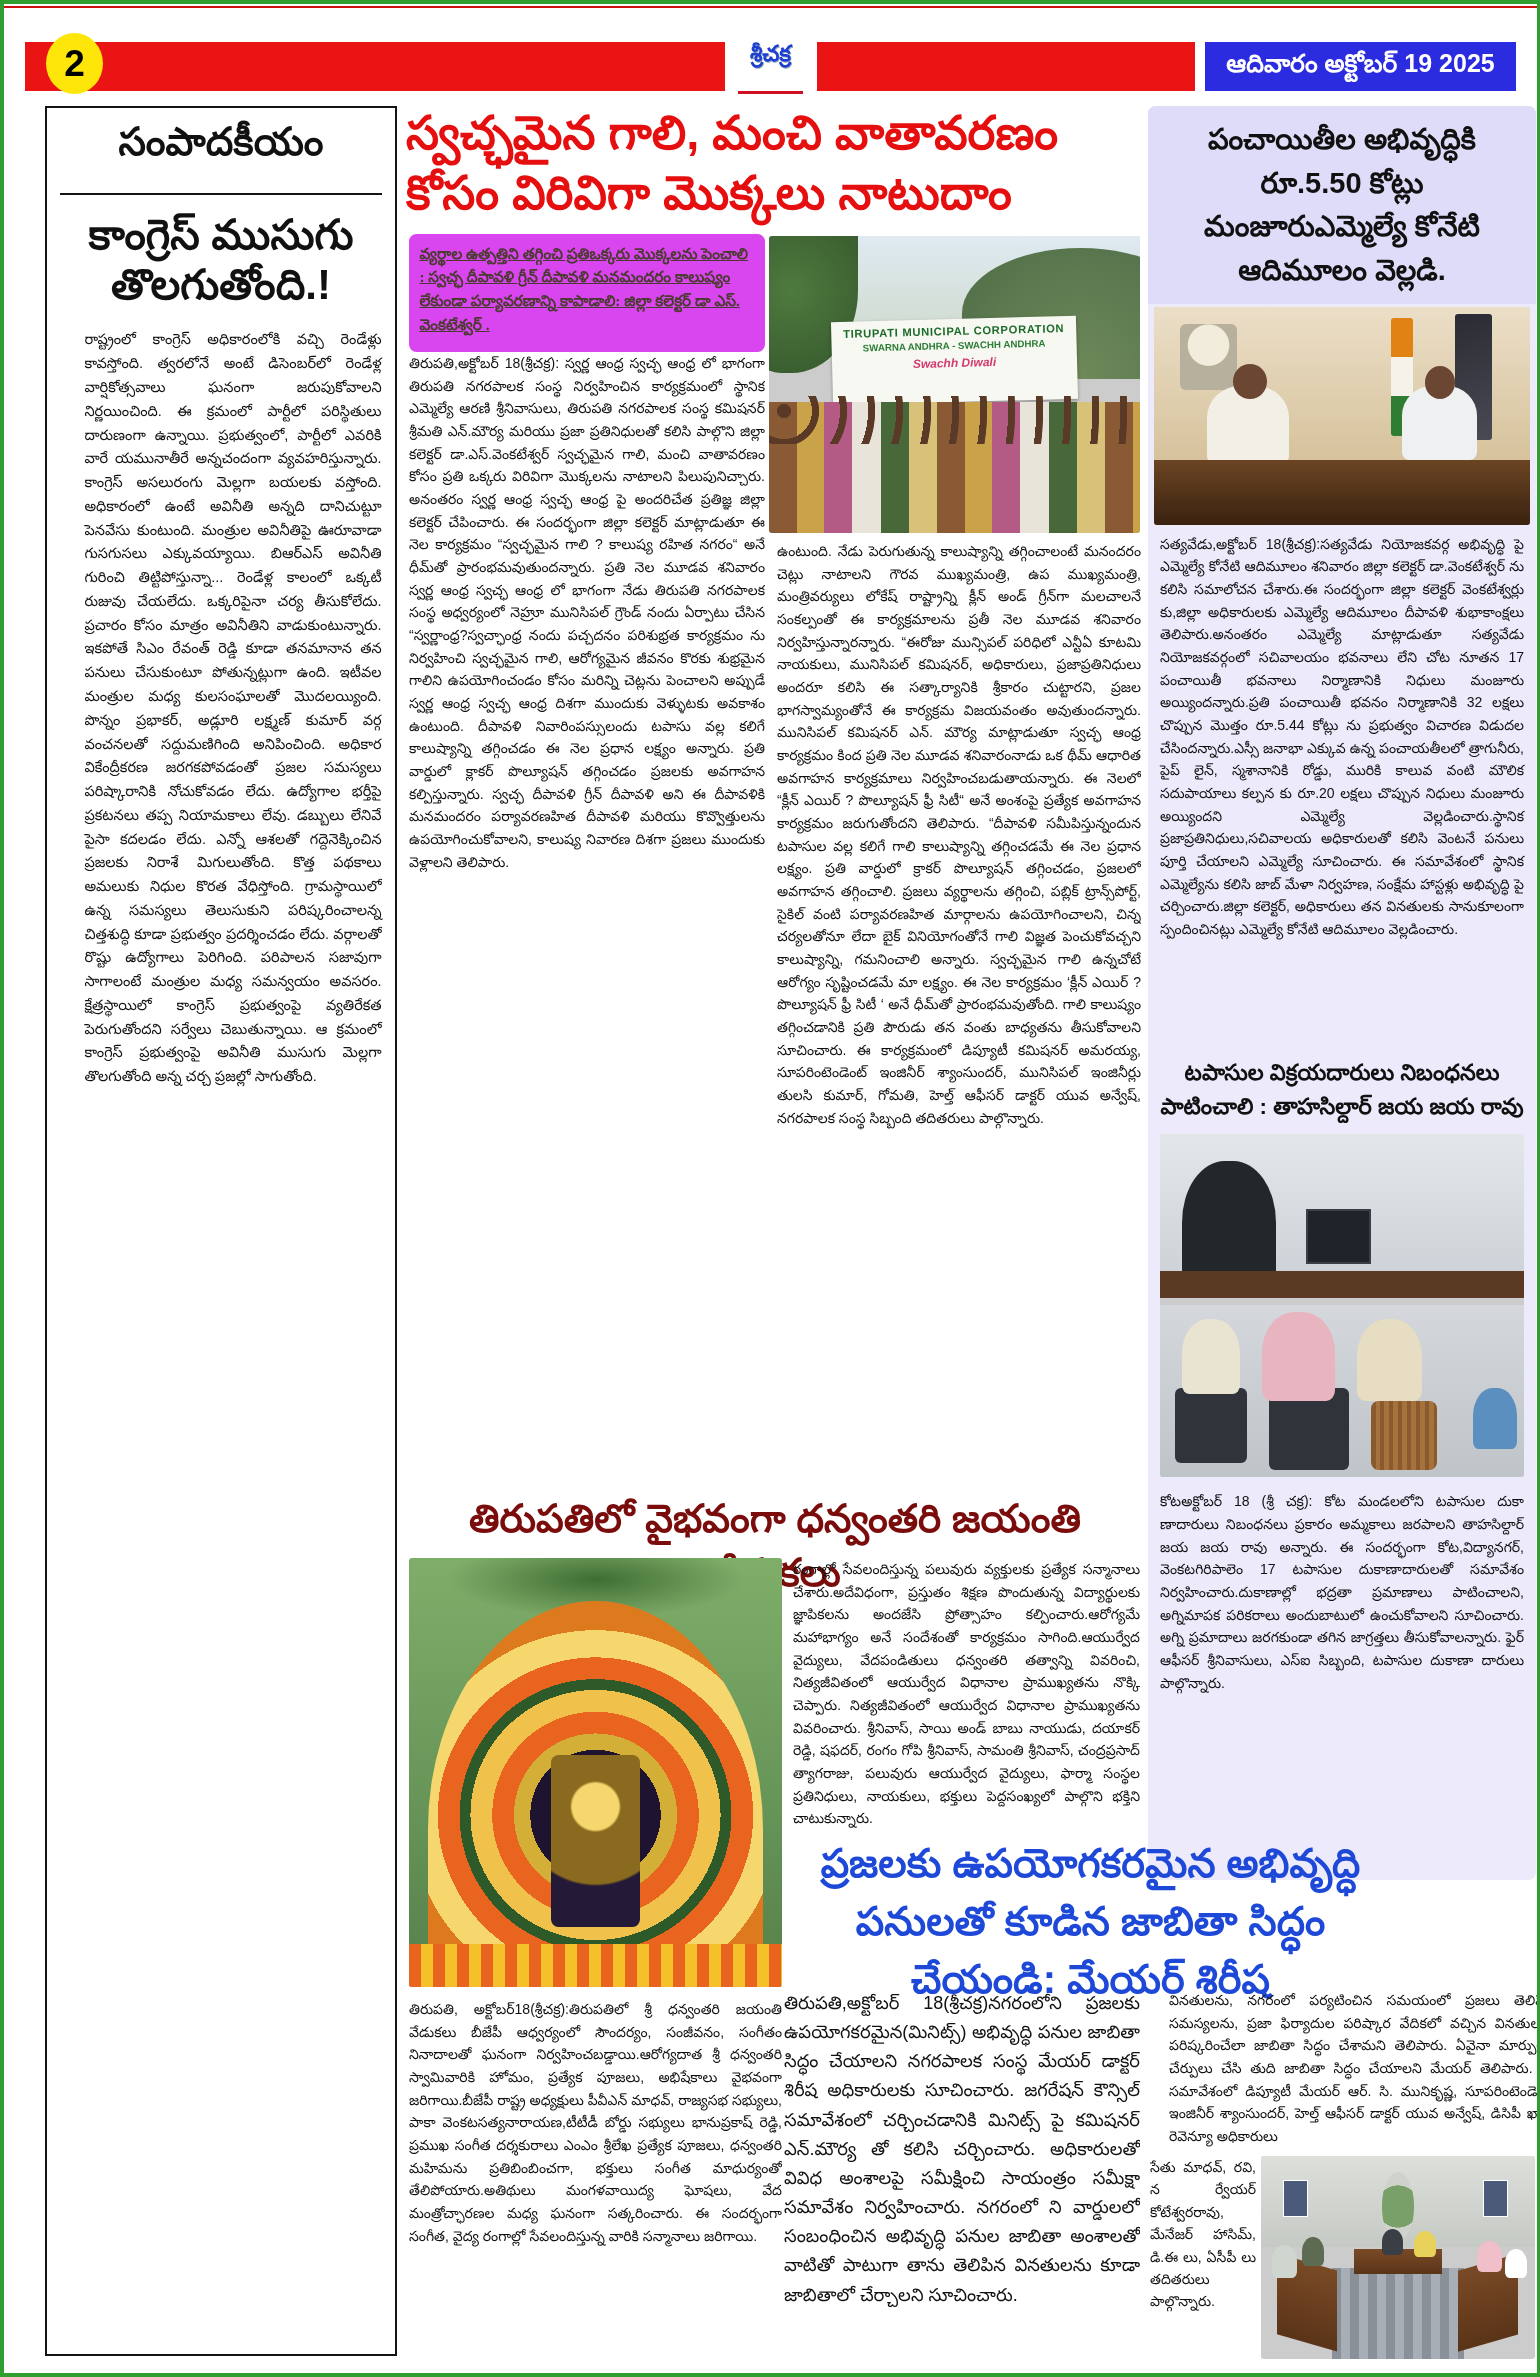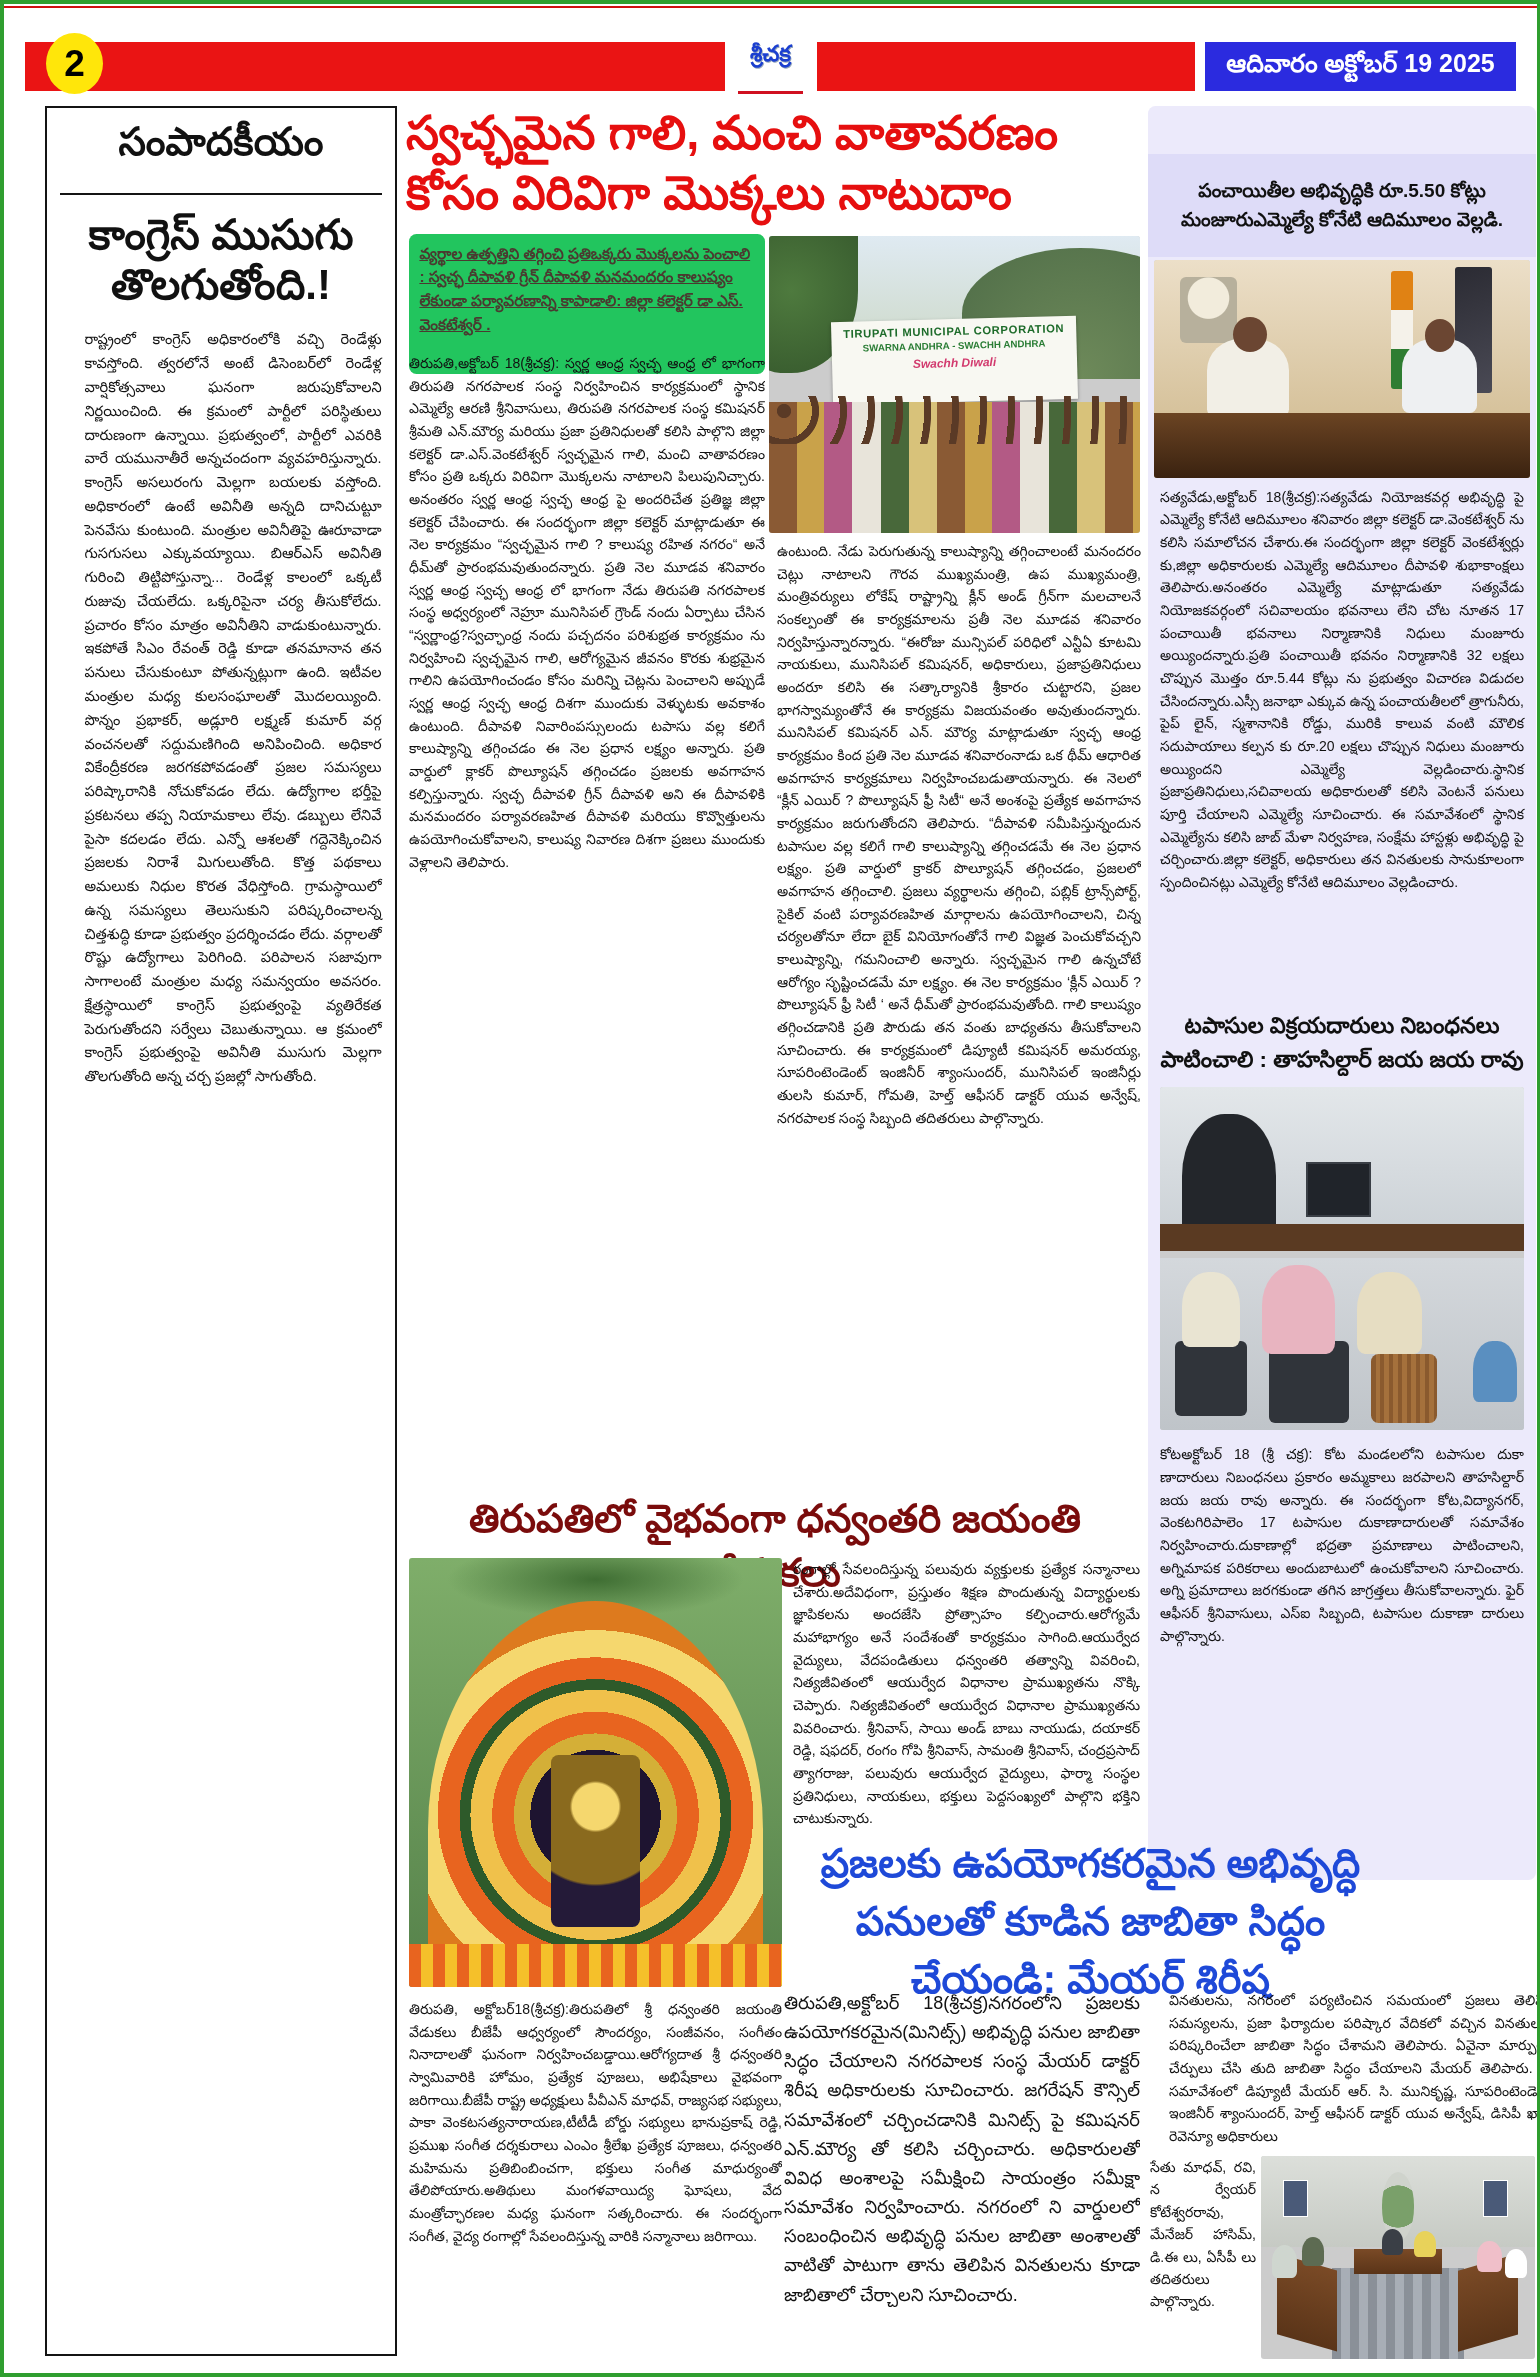--- a/index.html
+++ b/index.html
@@ -23,23 +23,23 @@
   
   .editorial{position:absolute;left:45px;top:106px;width:352px;height:2250px;border:2.2px solid #141414;
              background:#fff;padding:12px 13.4px;box-sizing:border-box;overflow:hidden;}
   .ed-label{font-size:39px;font-weight:bold;text-align:center;padding-bottom:19px;border-bottom:2.2px solid #141414;}
   .ed-head{font-size:42px;font-weight:bold;text-align:center;line-height:1.18;margin:15px 0 19.4px 0;}
   .ed-body{font-size:14.5px;line-height:1.64;text-align:justify;margin-left:24px;}
 
   
   .lead-head{position:absolute;left:406px;top:103px;width:738px;font-size:47px;font-weight:bold;
              color:#e60f0f;line-height:1.28;}
-  .subhead{position:absolute;left:409px;top:234px;width:356px;height:140px;background:#22c55e;
+  .subhead{position:absolute;left:409px;top:234px;width:356px;height:118px;background:#d946ef;
            border-radius:7.5px;padding:7.5px 10.4px;box-sizing:border-box;overflow:hidden;
-           font-size:15.3px;font-weight:bold;color:#4a3a30;line-height:1.55;text-decoration:underline;}
+           font-size:15.3px;font-weight:bold;color:#4a3a30;line-height:1.55;text-decoration:underline;font-family:Liberation Serif, serif;}
   .colA{position:absolute;left:409px;top:352px;width:356px;height:1142px;overflow:hidden;
         font-size:14px;line-height:1.62;text-align:justify;}
   .colB{position:absolute;left:777px;top:540px;width:364px;height:954px;overflow:hidden;
         font-size:14px;line-height:1.62;text-align:justify;}
 
   .maroon-head{position:absolute;left:406px;top:1497px;width:738px;text-align:center;
                font-size:39px;font-weight:bold;color:#7a0c0c;}
 
   .dhan-side{position:absolute;left:793px;top:1558px;width:347px;height:270px;overflow:hidden;
              font-size:14px;line-height:1.62;text-align:justify;}
@@ -52,21 +52,21 @@
   .mayor1{position:absolute;left:784px;top:1989px;width:356px;height:370px;overflow:hidden;
           font-size:18px;line-height:1.62;text-align:justify;}
   .mayor2a{position:absolute;left:1150px;top:1989px;width:386px;height:166px;overflow:hidden;
            font-size:14px;line-height:1.62;text-align:justify;margin-left:19px;}
   .mayor2b{position:absolute;left:1150px;top:2156px;width:106px;height:203px;overflow:hidden;
            font-size:14px;line-height:1.6;text-align:justify;}
 
   
   .rightcol{position:absolute;left:1148px;top:106px;width:388px;height:1774px;background:#eceafb;
             border-radius:7.5px;overflow:hidden;}
-  .r-head1{background:#dedcf8;padding:23px 9px;font-size:19px;font-weight:bold;text-align:center;line-height:1.5;margin-top:48px;}
+  .r-head1{background:#dedcf8;padding:12px 9px;font-size:29px;font-weight:bold;text-align:center;line-height:1.5;}
   .r-body{padding:7.5px 12px;font-size:14px;line-height:1.62;text-align:justify;overflow:hidden;}
   .r-head2{padding:9px 7.5px 4.5px 7.5px;font-size:22.4px;font-weight:bold;text-align:center;line-height:1.5;}
 
   
   .photo{position:absolute;overflow:hidden;border-radius:3px;background:#ccc;}
   .inphoto{position:relative;overflow:hidden;border-radius:3px;background:#ccc;}
 
   
   .p1-sky{position:absolute;inset:0 0 auto 0;height:42%;background:linear-gradient(#dfeaf2,#ccd8c6);}
   .p1-hill{position:absolute;left:52%;top:4%;width:64%;height:44%;background:radial-gradient(ellipse at 50% 100%,#6e8a5a,#4f6d48);border-radius:50% 50% 0 0;}

